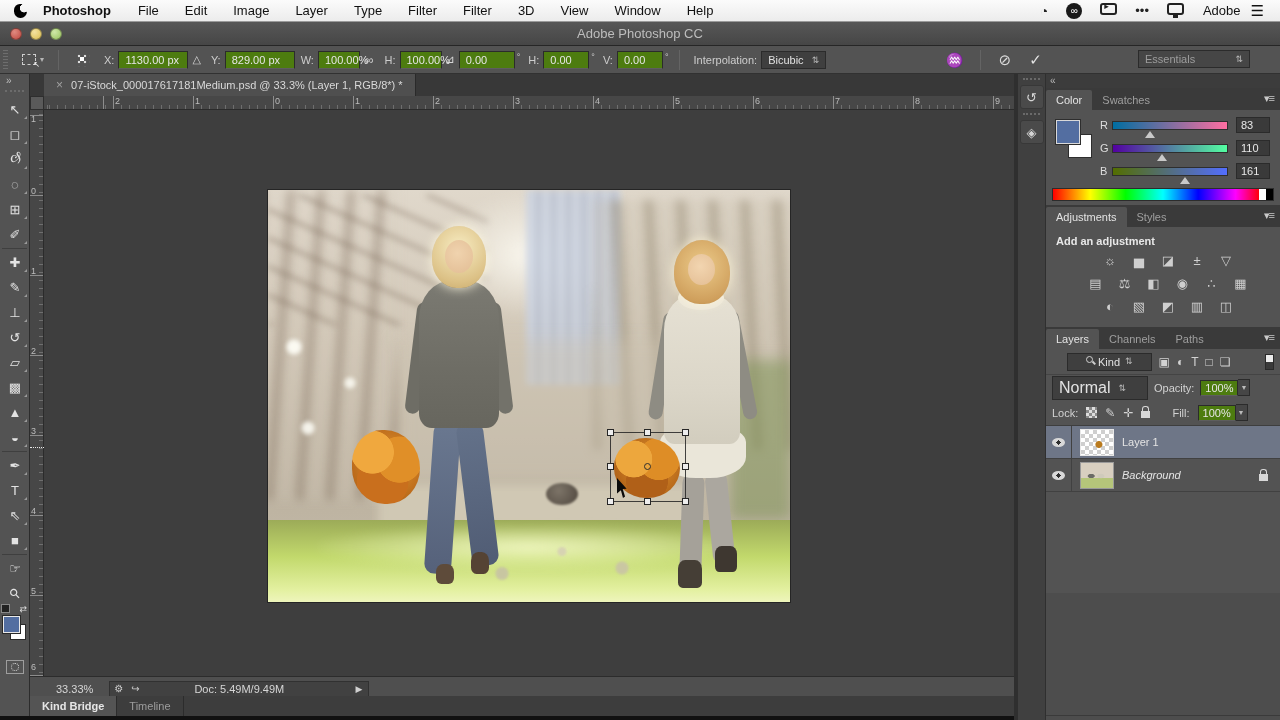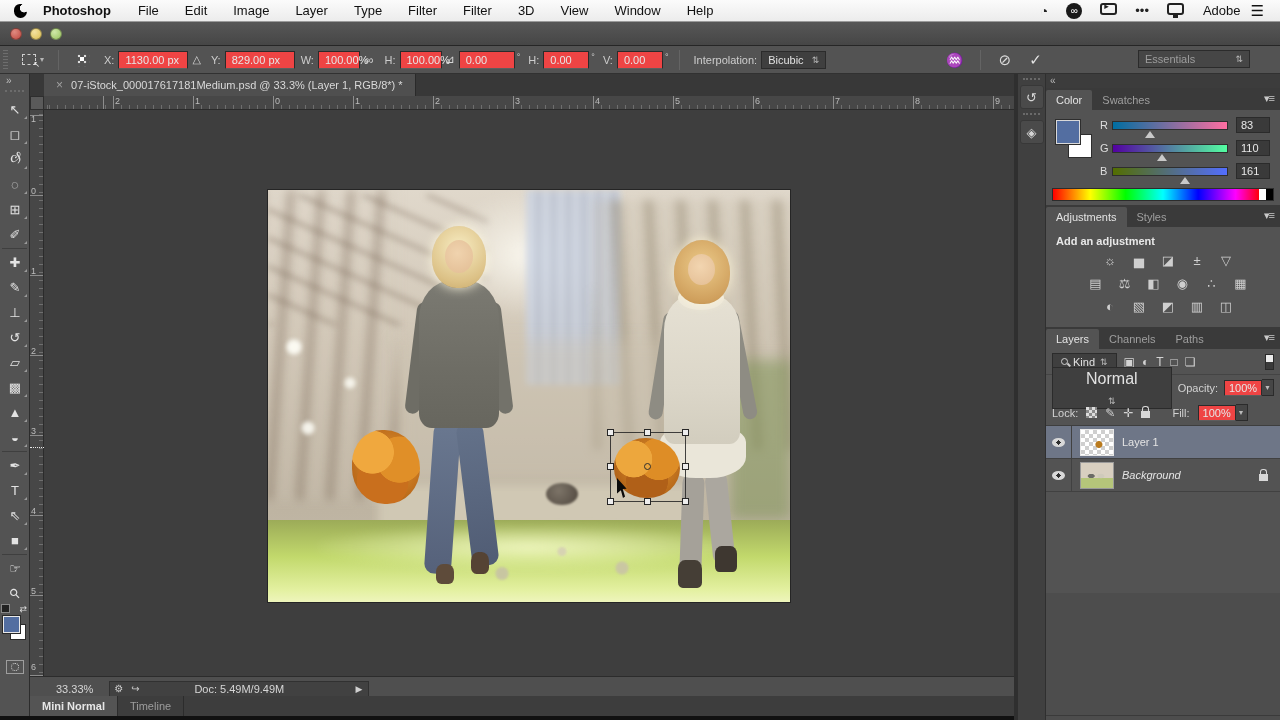--- a/index.html
+++ b/index.html
@@ -47,21 +47,21 @@
     background:repeating-linear-gradient(#6e6e6e 0 1px, transparent 1px 3px); }
   .ob-toolico { width:14px; height:11px; border:1px dashed #cfcfcf; margin-left:14px; position:relative; }
   .ob-toolico::after { content:"↖"; position:absolute; right:-5px; bottom:-5px; font-size:8px; color:#eee; }
   .ob-dd-arrow { color:#b5b5b5; font-size:8px; margin:0 6px 0 4px; }
   .ob-sep { width:1px; height:20px; background:#3c3c3c; border-right:1px solid #646464; margin:0 8px; }
   .refpoint { width:15px; height:15px; margin:0 8px;
     background-image:radial-gradient(#ddd 1.3px, transparent 1.6px);
     background-size:6px 6px; background-position:1px 1px; position:relative; }
   .refpoint::after { content:""; position:absolute; left:5px; top:5px; width:4px; height:4px; background:#fff; }
   .ob-label { margin:0 4px 0 6px; color:#cdcdcd; }
-  .field { background:#ef4444; border:1px solid #2b2b2b; border-bottom-color:#5e5e5e;
+  .field { background:#4d7c0f; border:1px solid #2b2b2b; border-bottom-color:#5e5e5e;
     color:#e6e6e6; padding:2px 6px; font-size:11px; }
   .f-xy { width:70px; } .f-wh { width:42px; } .f-ang { width:56px; } .f-skew { width:46px; }
   .deg { font-size:9px; color:#cdcdcd; margin:0 2px 6px 2px; }
   .tri { color:#d5d5d5; font-size:11px; margin:0 4px; }
   .linkico { color:#cfcfcf; font-size:12px; margin:0 5px; }
   .dropdown { background:#3f3f3f; border:1px solid #2b2b2b; color:#e2e2e2;
     padding:2px 6px; display:inline-flex; align-items:center; gap:8px; }
   .ud { font-size:9px; color:#b9b9b9; }
   .ob-warp { font-size:14px; color:#dadada; margin:0 8px 0 120px; }
   .ob-cancel { font-size:15px; color:#dcdcdc; margin:0 10px; }
@@ -279,29 +279,29 @@
 
   
   #adjbody { height:100px; padding:4px 0 0 10px; }
   .adj-head { font-size:11px; font-weight:bold; color:#e8e8e8; margin:4px 0 6px 0; }
   .adj-row { display:flex; justify-content:center; gap:9px; margin-bottom:7px; }
   .adj { width:20px; height:16px; color:#cfcfcf; font-size:13px; line-height:16px; text-align:center; }
 
   
   #layersgroup { position:relative; height:390px; }
   .ly-filter { height:26px; display:flex; align-items:center; padding:0 6px; gap:7px; border-bottom:1px solid #444; }
-  .kind-dd { display:flex; align-items:center; gap:5px; background:#3f3f3f; border:1px solid #2b2b2b;
-    padding:2px 8px; font-size:11px; color:#e0e0e0; }
+  .kind-dd { display:flex; gap:5px; background:#3f3f3f; border:1px solid #2b2b2b;
+    padding:2px 18px; font-size:11px; color:#e0e0e0;margin-left:15px; }
   .mini-mag { width:7px; height:7px; border:1.5px solid #cfcfcf; border-radius:50%; position:relative; }
   .mini-mag::after { content:""; position:absolute; left:5px; top:5px; width:4px; height:1.5px; background:#cfcfcf; transform:rotate(45deg); }
   .fico { color:#d3d3d3; font-size:12px; }
   .filter-toggle { margin-left:auto; width:9px; height:16px; border:1px solid #2a2a2a;
     background:linear-gradient(180deg,#ececec 0 50%, #3a3a3a 50%); }
   .ly-blend { height:25px; display:flex; align-items:center; padding:0 6px; gap:6px; }
-  .blend-dd { width:120px; justify-content:flex-end;flex-direction:column; }
+  .blend-dd { width:96px; justify-content:flex-start; }
   .ly-lbl { font-size:11px; color:#d2d2d2; }
   .pctbox { display:flex; align-items:center; }
   .pctbox .field { width:38px; padding:1px 4px; }
   .pctbox .dbtn { width:12px; height:17px; background:#464646; border:1px solid #2b2b2b; border-left:none;
     color:#bbb; font-size:7px; text-align:center; line-height:16px; }
   .ly-lock { height:26px; display:flex; align-items:center; padding:0 6px; gap:8px; border-bottom:1px solid #3e3e3e; }
   .mini-checker { width:11px; height:11px; background-color:#ddd;
     background-image:linear-gradient(45deg,#8a8a8a 25%,transparent 25% 75%,#8a8a8a 75%),
       linear-gradient(45deg,#8a8a8a 25%,transparent 25% 75%,#8a8a8a 75%);
     background-size:6px 6px; background-position:0 0,3px 3px; }
@@ -358,20 +358,21 @@
     <span class="mb-ico">•••</span>
     <span class="mb-ico"><span class="disp-badge"></span></span>
     <span class="mb-adobe">Adobe</span>
     <span class="mb-list">☰</span>
   </div>
 
   <div id="titlebar">
     <span class="tl red"></span>
     <span class="tl yellow"></span>
     <span class="tl green"></span>
+    <span class="title">Adobe Photoshop CC</span>
   </div>
 
   <div id="optionsbar">
     <span class="ob-grip"></span>
     <span class="ob-toolico"></span>
     <span class="ob-dd-arrow">▾</span>
     <span class="ob-sep"></span>
     <span class="refpoint"></span>
     <span class="ob-label">X:</span>
     <span class="field f-xy">1130.00 px</span>
@@ -580,21 +581,21 @@
     <span class="sb-zoom">33.33%</span>
     <span class="sb-inset">
       <span class="sb-ico">⚙</span>
       <span class="sb-ico">↪</span>
       <span class="sb-doc">Doc: 5.49M/9.49M</span>
       <span class="sb-play">▶</span>
     </span>
   </div>
 
   <div id="bottombar">
-    <span class="btab active">Mini Normal</span>
+    <span class="btab active">Kind Bridge</span>
     <span class="btab">Timeline</span>
   </div>
   <div id="blackstrip"></div>
 
   <div id="dockdivider"></div>
   <div id="dockcolumn">
     <div class="dc-grip"></div>
     <div class="dc-btn">↺</div>
     <div class="dc-grip"></div>
     <div class="dc-btn">◈</div>

